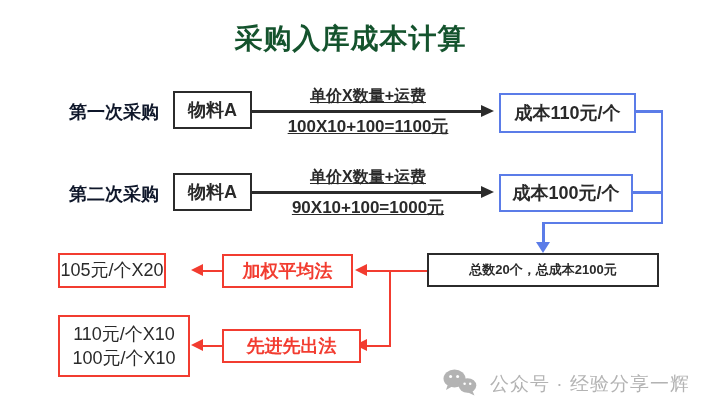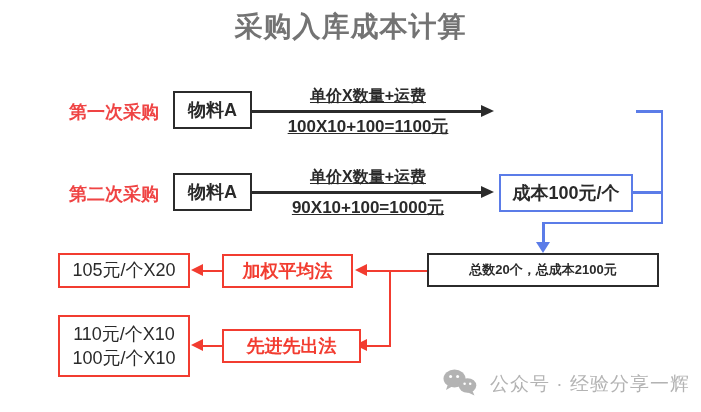--- a/index.html
+++ b/index.html
@@ -2,24 +2,24 @@
 <html><head>
 <meta charset="utf-8">
 <style>
   html,body{margin:0;padding:0;background:#ffffff;}
   #canvas{
     position:relative;width:701px;height:412px;background:#ffffff;overflow:hidden;
     font-family:"Liberation Sans","DejaVu Sans",sans-serif;color:#262626;
   }
   .abs{position:absolute;}
   .title{
-    left:0;top:8px;width:701px;text-align:center;
-    font-size:28px;font-weight:700;letter-spacing:1px;color:#737373;
+    left:0;top:20px;width:701px;text-align:center;
+    font-size:28px;font-weight:700;letter-spacing:1px;color:#14532d;
   }
-  .rowlabel{font-size:18px;font-weight:700;color:#ef4444;white-space:nowrap;font-family:Liberation Serif, serif;}
+  .rowlabel{font-size:18px;font-weight:700;color:#0f172a;white-space:nowrap;font-family:Liberation Serif, serif;}
   .box{
     position:absolute;display:flex;flex-direction:column;align-items:center;justify-content:center;
     background:#ffffff;box-sizing:border-box;white-space:nowrap;
   }
   .box-black{border:2.5px solid #2b2b2b;}
   .box-blue{border:2.5px solid #5b7ce8;}
   .box-red{border:2.2px solid #f23c30;}
   .mat-text{font-size:18px;font-weight:700;color:#2a2a2a;}
   .result-text{font-size:18px;font-weight:600;color:#2a2a2a;}
   .total-text{font-size:13px;font-weight:700;color:#2a2a2a;}
@@ -51,20 +51,23 @@
 
   <div class="box box-black" style="left:173px;top:91px;width:79px;height:38px;">
     <span class="mat-text">物料A</span>
   </div>
 
   <div class="line" style="left:252px;top:110px;width:232px;height:2.5px;"></div>
   <div class="arr arr-right-black" style="left:481px;top:105px;"></div>
   <div class="flabel top" style="left:262px;top:86px;width:212px;">单价X数量+运费</div>
   <div class="flabel bot" style="left:258px;top:115px;width:220px;">100X10+100=1100元</div>
 
+  <div class="box box-blue" style="left:499px;top:93px;width:137px;height:40px;">
+    <span class="result-text">成本110元/个</span>
+  </div>
 
   <div class="abs rowlabel" style="left:69px;top:182px;">第二次采购</div>
 
   <div class="box box-black" style="left:173px;top:173px;width:79px;height:38px;">
     <span class="mat-text">物料A</span>
   </div>
 
   <div class="line" style="left:252px;top:191px;width:232px;height:2.5px;"></div>
   <div class="arr arr-right-black" style="left:481px;top:186px;"></div>
   <div class="flabel top" style="left:262px;top:167px;width:212px;">单价X数量+运费</div>
@@ -98,21 +101,21 @@
   <div class="line red" style="left:201px;top:344.5px;width:21px;height:2.2px;"></div>
   <div class="arr arr-left-red" style="left:191px;top:339px;"></div>
 
   <div class="box box-red" style="left:222px;top:254px;width:131px;height:34px;">
     <span class="method-text">加权平均法</span>
   </div>
   <div class="box box-red" style="left:222px;top:329px;width:139px;height:34px;">
     <span class="method-text">先进先出法</span>
   </div>
 
-  <div class="box box-red" style="left:58px;top:253px;width:132px;height:35px;">
+  <div class="box box-red" style="left:58px;top:253px;width:108px;height:35px;">
     <span class="value-text">105元/个X20</span>
   </div>
   <div class="box box-red" style="left:58px;top:315px;width:132px;height:62px;">
     <span class="value-text">110元/个X10</span>
     <span class="value-text">100元/个X10</span>
   </div>
 
   <div class="watermark">
     <svg width="36" height="31" viewBox="0 0 36 31">
       <g fill="#b3b3b3">

